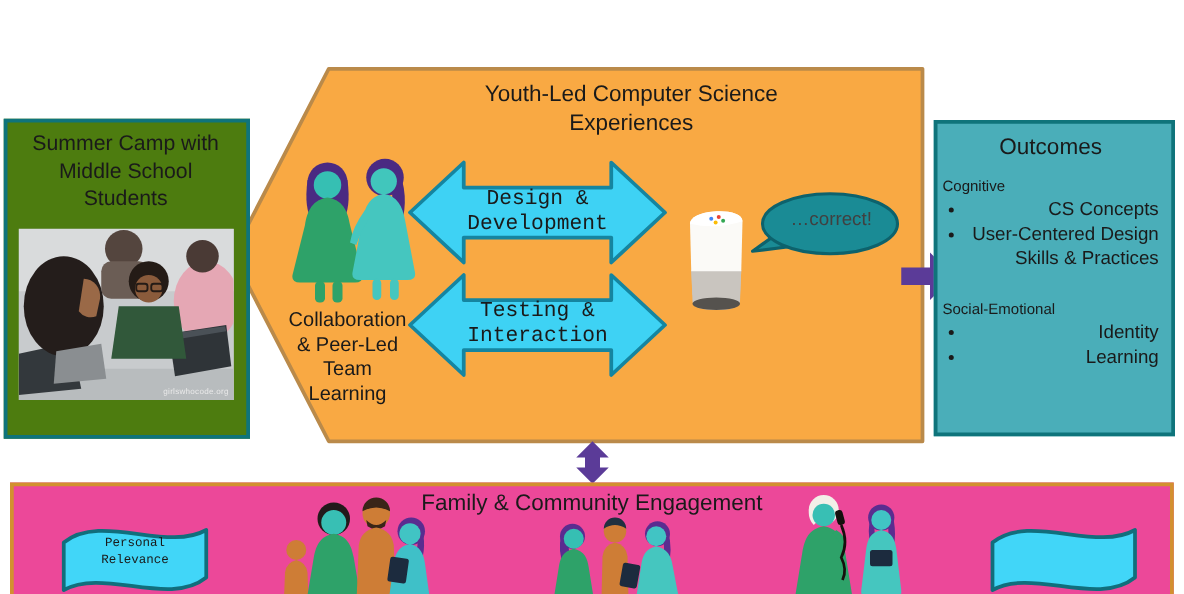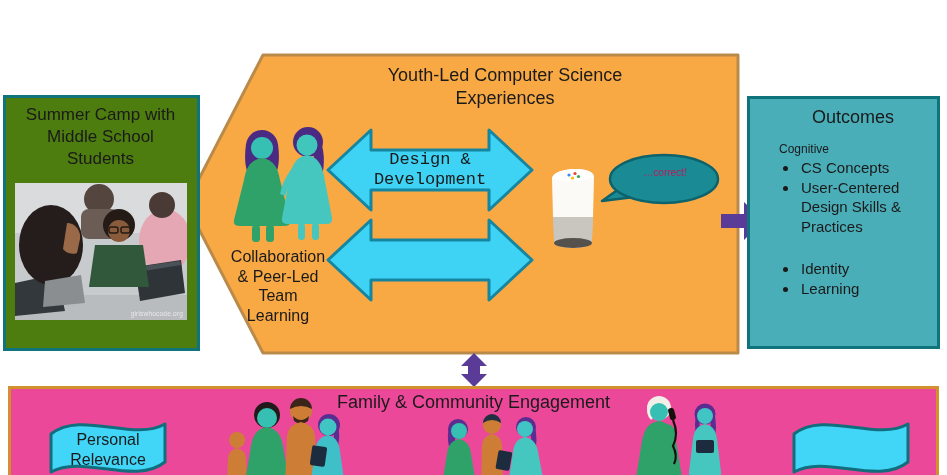--- a/index.html
+++ b/index.html
@@ -24,38 +24,38 @@
   .watermark{right:4px;bottom:3px;font-size:6.5px;color:#e9e9e9;letter-spacing:.2px;}
 
   
   .pentagon-title{left:305px;top:24px;width:400px;font-size:18px;line-height:1.25;}
   .collab-label{left:218px;top:207px;width:120px;font-size:16px;line-height:1.22;}
   .arrow-label{width:210px;height:88px;font-size:17px;line-height:1.2;font-family:Liberation Mono, monospace;}
 
   
   .outcomes-panel{
     left:747px;top:56px;width:193px;height:253px;box-sizing:border-box;
-    background:#4AAEB9;border:3px solid #0F747B;padding:7px 10px 0 29px;
+    background:#4AAEB9;border:3px solid #0F747B;padding:7px 10px 0 4px;
   }
   .outcomes-title{font-size:18px;margin:1px 0 14px 0;text-align:center;font-weight:400;}
   .outcomes-heading{font-size:12px;font-weight:normal;margin:0 0 2px 0;}
-  .outcomes-list{margin:0 0 0 6px;padding:0 0 0 14px;font-size:15px;line-height:1.28;}
+  .outcomes-list{margin:0 0 0 6px;padding:0 0 0 14px;font-size:15px;line-height:1.28;text-align:right;}
   .outcomes-list li{margin:0 0 1px 0;padding-left:2px;}
   .outcomes-gap{height:22px;}
 
   
-  .bubble-text{left:614px;top:127px;width:102px;color:#be185d;font-size:10px;text-align:center;}
+  .bubble-text{left:614px;top:127px;width:102px;color:#404040;font-size:15px;text-align:center;}
 
   
   .engagement-bar{
     left:8px;top:346px;width:931px;height:117px;box-sizing:border-box;
     background:#ec4899;border:3px solid #D2902F;
   }
   .engagement-title{left:0;top:3px;width:100%;font-size:18px;}
-  .banner-text{width:110px;font-size:16px;line-height:1.25;}
+  .banner-text{width:110px;font-size:10px;line-height:1.25;font-family:Liberation Mono, monospace;}
 </style>
 </head>
 <body>
 
 <div class="canvas">
 
   <svg class="abs" style="left:181px;top:12px" width="560" height="304" viewBox="0 0 560 304">
     <polygon points="5,152 82,3 557,3 557,301 82,301" fill="#F9A943" stroke="#BA8A4A" stroke-width="3" stroke-linejoin="round"></polygon>
   </svg>
 
@@ -88,20 +88,22 @@
 
   <svg class="abs" style="left:325px;top:86px" width="210" height="88" viewBox="0 0 210 88">
     <polygon points="3,44 46,4 46,24 164,24 164,4 207,44 164,84 164,64 46,64 46,84" fill="#3ED2F4" stroke="#1585A0" stroke-width="3" stroke-linejoin="round"></polygon>
   </svg>
   <div class="abs flexc center preline arrow-label" style="left:325px;top:86px">Design &amp;
 Development</div>
 
   <svg class="abs" style="left:325px;top:176px" width="210" height="88" viewBox="0 0 210 88">
     <polygon points="3,44 46,4 46,24 164,24 164,4 207,44 164,84 164,64 46,64 46,84" fill="#3ED2F4" stroke="#1585A0" stroke-width="3" stroke-linejoin="round"></polygon>
   </svg>
+  <div class="abs flexc center preline arrow-label" style="left:325px;top:176px">Testing &amp;
+Interaction</div>
 
   <svg class="abs" style="left:544px;top:124px" width="58" height="88" viewBox="0 0 58 88">
     <path d="M9,52 L49,52 L48,77 Q48,84 29,84 Q10,84 10,77 Z" fill="#C9C5BF"></path>
     <ellipse cx="29" cy="79" rx="19" ry="5" fill="#55524E"></ellipse>
     <path d="M9,52 L49,52 L48,72 L10,72 Z" fill="#C9C5BF"></path>
     <path d="M8,15 C8,3 50,1 50,13 L49,53 L9,53 Z" fill="#FBFAF7"></path>
     <path d="M8,15 C8,3 50,1 50,13 Q29,20 8,15 Z" fill="#FFFFFF"></path>
     <circle cx="25" cy="11" r="1.6" fill="#4285F4"></circle>
     <circle cx="31" cy="9.5" r="1.6" fill="#EA4335"></circle>
     <circle cx="28.5" cy="14" r="1.6" fill="#FBBC05"></circle>
@@ -152,20 +154,21 @@
   </div>
 
   <div class="abs outcomes-panel">
     <div class="outcomes-title">Outcomes</div>
     <div class="outcomes-heading">Cognitive</div>
     <ul class="outcomes-list">
       <li>CS Concepts</li>
       <li>User-Centered Design Skills &amp; Practices</li>
     </ul>
     <div class="outcomes-gap"></div>
+    <div class="outcomes-heading">Social-Emotional</div>
     <ul class="outcomes-list">
       <li>Identity</li>
       <li>Learning</li>
     </ul>
   </div>
 
   <div class="abs engagement-bar">
     <div class="abs center engagement-title">Family &amp; Community Engagement</div>
 
     <svg class="abs" style="left:36px;top:27px" width="122" height="64" viewBox="0 0 122 64">

